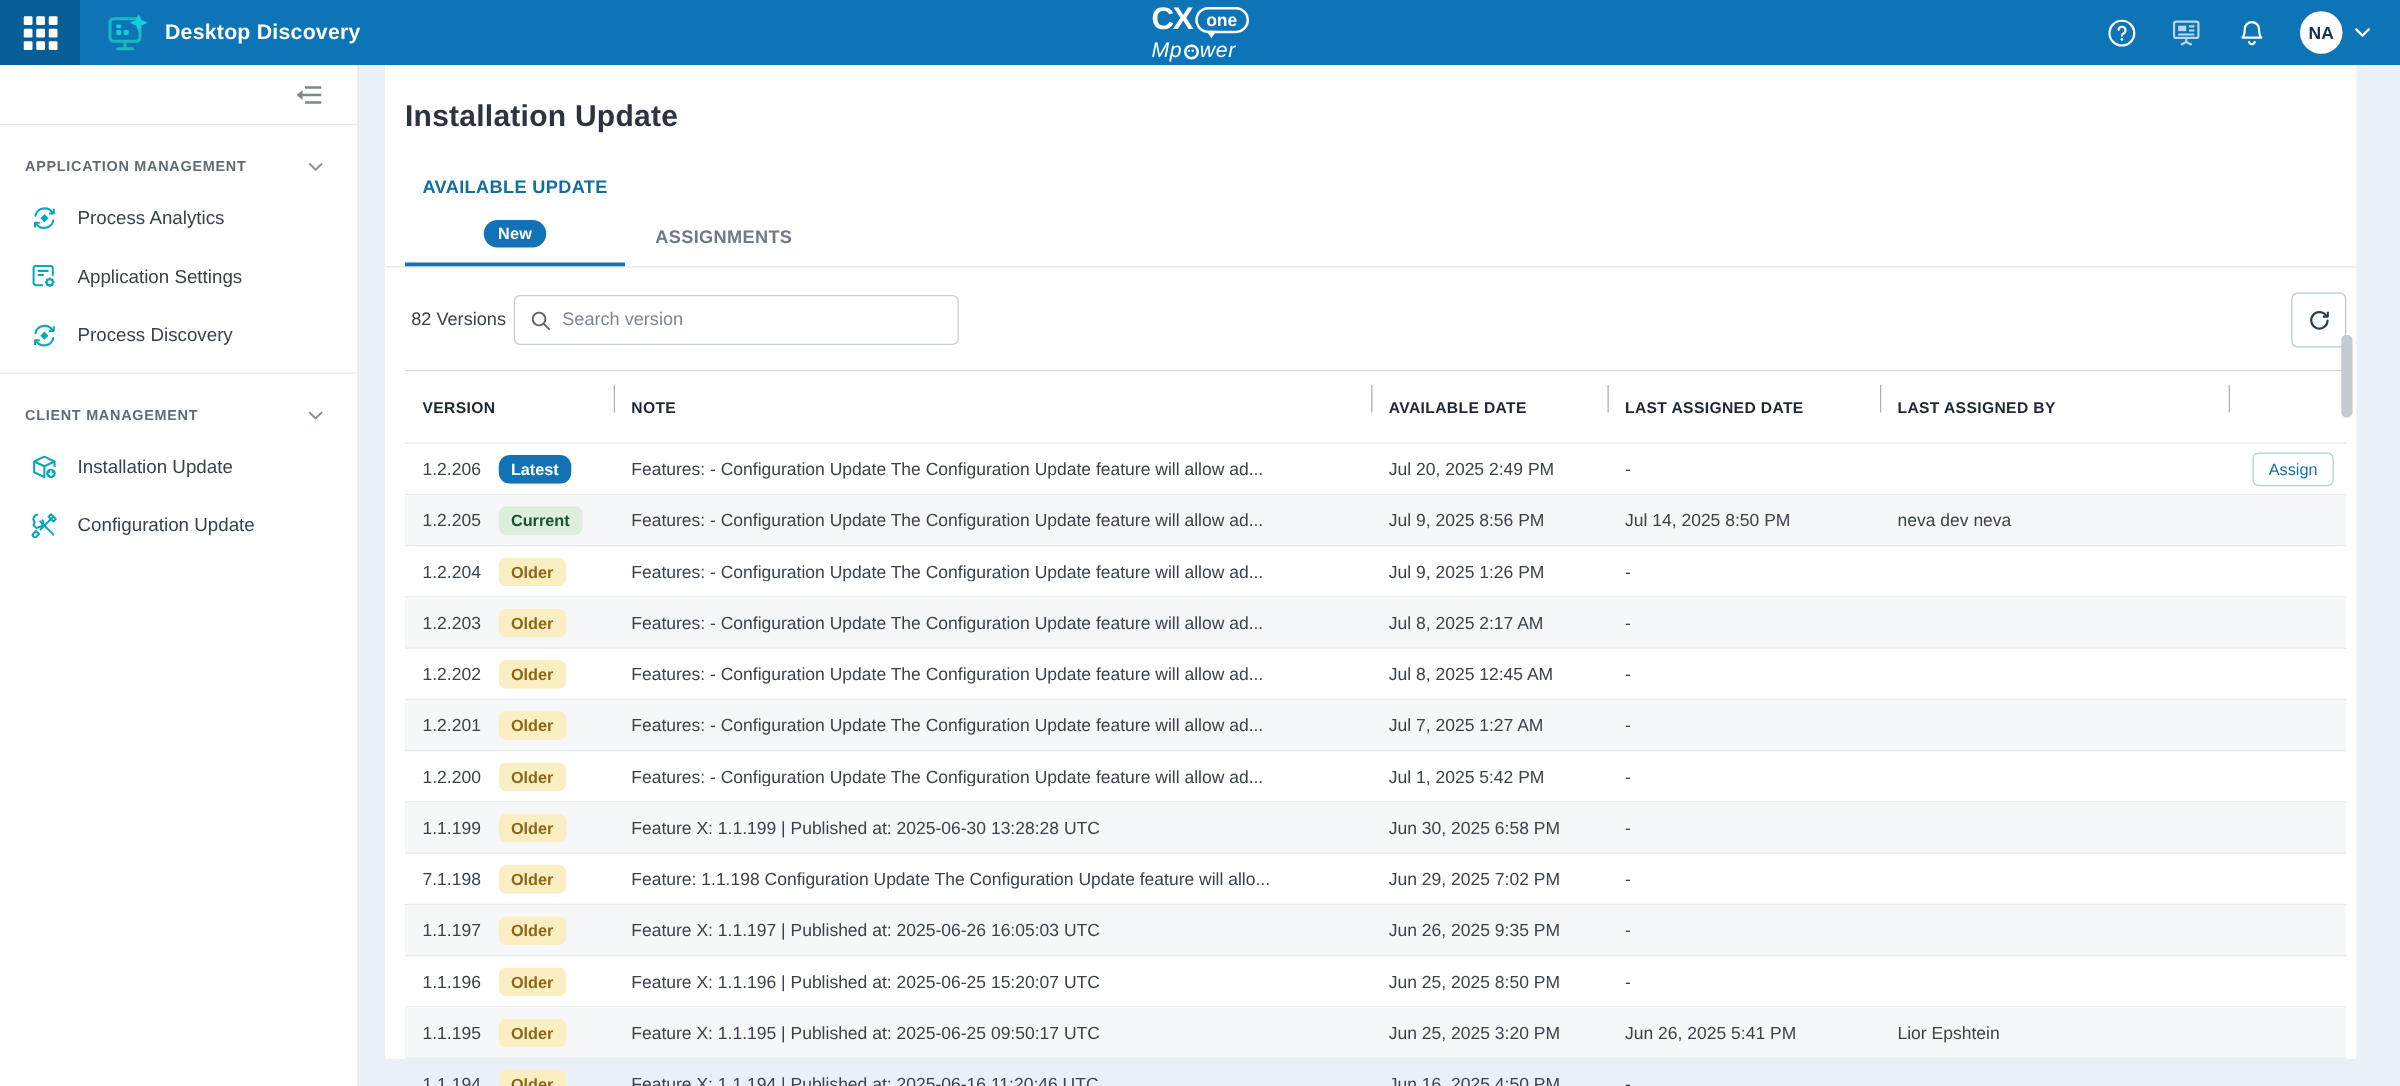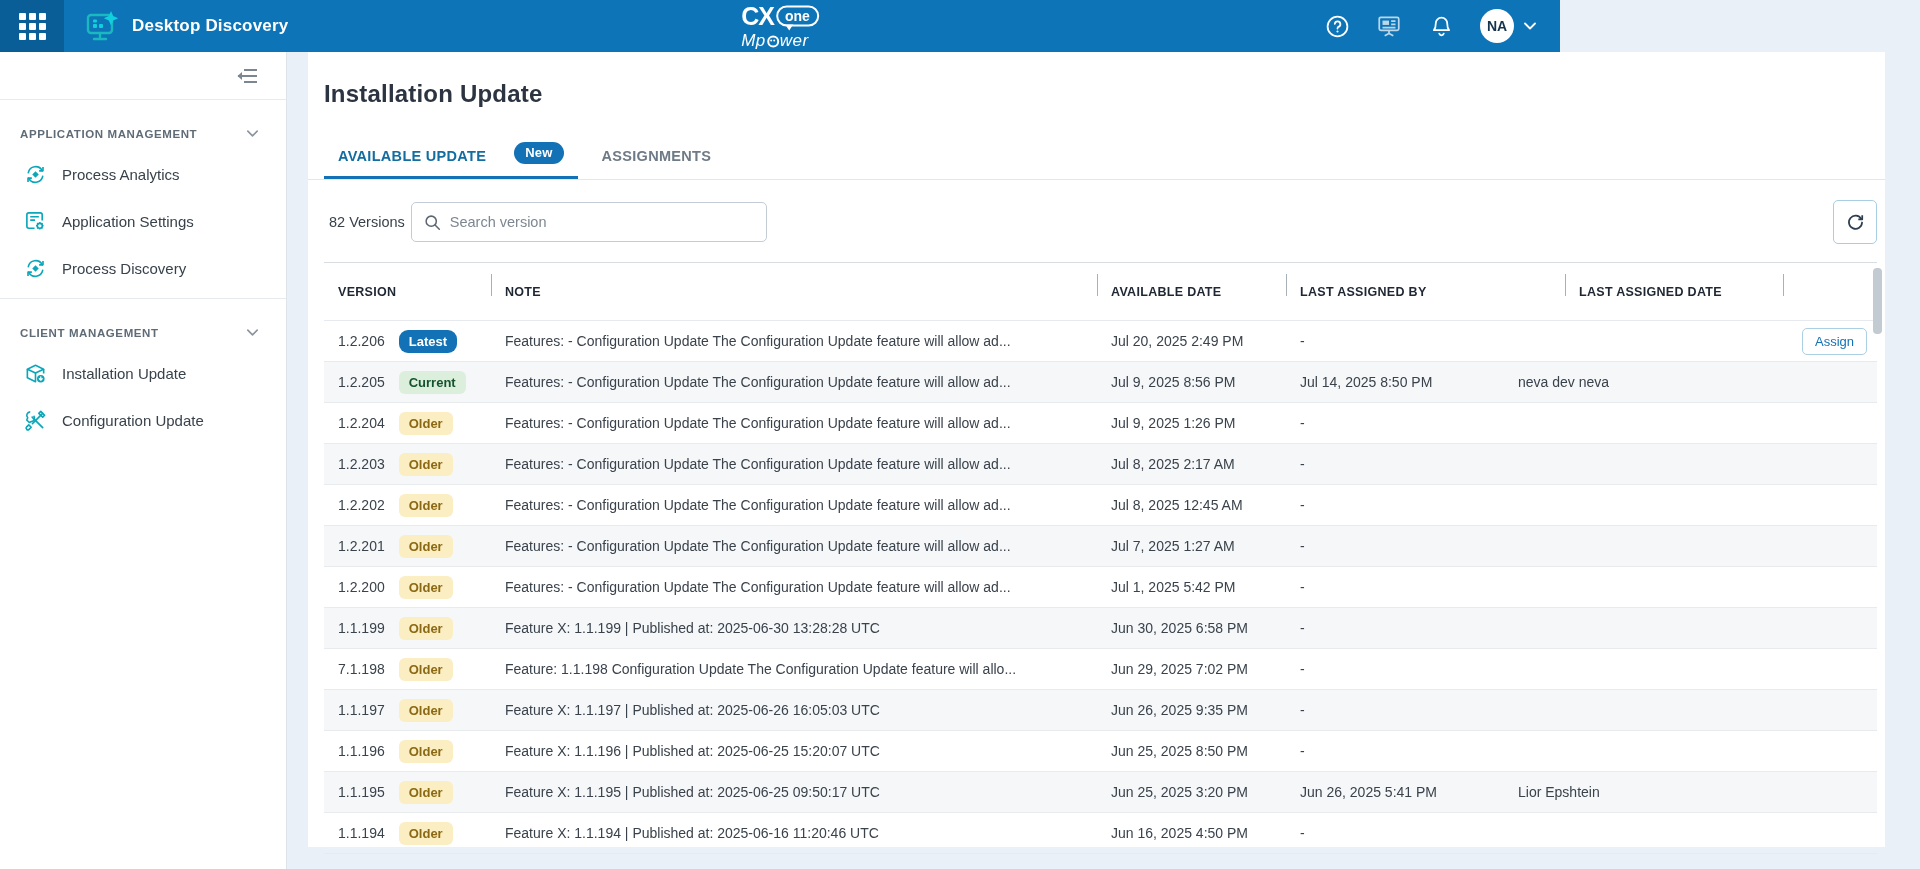--- a/index.html
+++ b/index.html
@@ -1,20 +1,20 @@
 <!DOCTYPE html>
 <html><head>
 <meta charset="utf-8">
 <style>
   * { margin:0; padding:0; box-sizing:border-box; }
   html,body { width:1920px; height:869px; overflow:hidden;
     font-family:"Liberation Sans", sans-serif; background:#e9f0f8; color:#39424b; }
 
   
-  .topbar { position:absolute; left:0; top:0; width:1560px; height:52px;
+  .topbar { position:absolute; left:0; top:0; width:1920px; height:52px;
     background:#0d74b8; display:flex; align-items:center; z-index:10; }
   .launcher { width:64px; height:52px; background:#0a5e97; display:flex;
     align-items:center; justify-content:center; cursor:pointer; }
   .grid9 { display:grid; grid-template-columns:repeat(3,7px); grid-gap:3px; }
   .grid9 span { width:7px; height:7px; background:#fff; border-radius:1px; }
   .brand { display:flex; align-items:center; margin-left:20px; gap:12px; }
   .brand-title { color:#fff; font-size:17px; font-weight:bold; letter-spacing:.2px; }
   .cx-logo { position:absolute; left:50%; top:50%; transform:translate(-50%,-50%);
     color:#fff; text-align:left; line-height:1; }
   .cx-top { display:flex; align-items:center; gap:2px; }
@@ -55,23 +55,23 @@
   .side-label { font-size:15px; color:#39424b; }
   .side-ic { width:23px; height:23px; flex:0 0 23px; display:flex; align-items:center; justify-content:center; }
 
   
   .main-card { position:absolute; left:308px; top:52px; width:1577px; height:795px;
     background:#fff; }
   .page-title { font-size:24px; font-weight:bold; color:#2b3440;
     margin:28px 0 0 16px; letter-spacing:.2px; }
   .tabbar { display:flex; align-items:flex-end; gap:10px; margin-top:24px;
     padding-left:16px; border-bottom:1px solid #e3e7ea; }
-  .tab { display:flex; align-items:flex-end; gap:28px; padding:10px 14px 12px;
+  .tab { display:flex; align-items:center; gap:18px; padding:10px 14px 12px;
     font-size:14.5px; font-weight:bold; color:#6e7a85; letter-spacing:.3px;
-    cursor:pointer; border-bottom:3px solid transparent; }
+    cursor:pointer; border-bottom:3px solid transparent;flex-direction:column; }
   .tab.active { color:#136da0; border-bottom-color:#1272b5; }
   .tab-badge { background:#1272b5; color:#fff; font-size:13px; font-weight:bold;
     padding:3px 11px 4px; border-radius:13px; letter-spacing:.2px; }
   .toolbar { display:flex; align-items:center; margin:20px 8px 0 16px; gap:6px; }
   .count-label { font-size:14.5px; color:#39424b; white-space:nowrap; padding-left:5px; }
   .search-box { width:356px; height:40px; border:1px solid #c3ccd4; border-radius:5px;
     display:flex; align-items:center; padding:0 12px; gap:9px; background:#fff; }
   .search-box input { border:none; outline:none; flex:1; font-size:14.5px;
     font-family:"Liberation Sans", sans-serif; color:#39424b; }
   .search-box input::placeholder { color:#7d8791; }
@@ -300,22 +300,22 @@
         <path d="M19.7 3.8 V8.3 H15.2" fill="none" stroke="#2c3e50" stroke-width="2" stroke-linejoin="round"></path>
       </svg>
     </button>
   </div>
 
   <div class="table">
     <div class="thead">
       <div class="th c-version">VERSION</div>
       <div class="th c-note divided">NOTE</div>
       <div class="th c-avail divided">AVAILABLE DATE</div>
+      <div class="th c-adate divided">LAST ASSIGNED DATE</div>
       <div class="th c-aby divided">LAST ASSIGNED BY</div>
-      <div class="th c-adate divided">LAST ASSIGNED DATE</div>
       <div class="th c-action divided"></div>
     </div>
     <div>
         <div class="tr">
     <div class="td c-version ver-cell">
       <span>1.2.206</span>
       <span class="tag tag-latest">Latest</span>
     </div>
     <div class="td c-note">Features: - Configuration Update The Configuration Update feature will allow ad...</div>
     <div class="td c-avail">Jul 20, 2025 2:49 PM</div>

